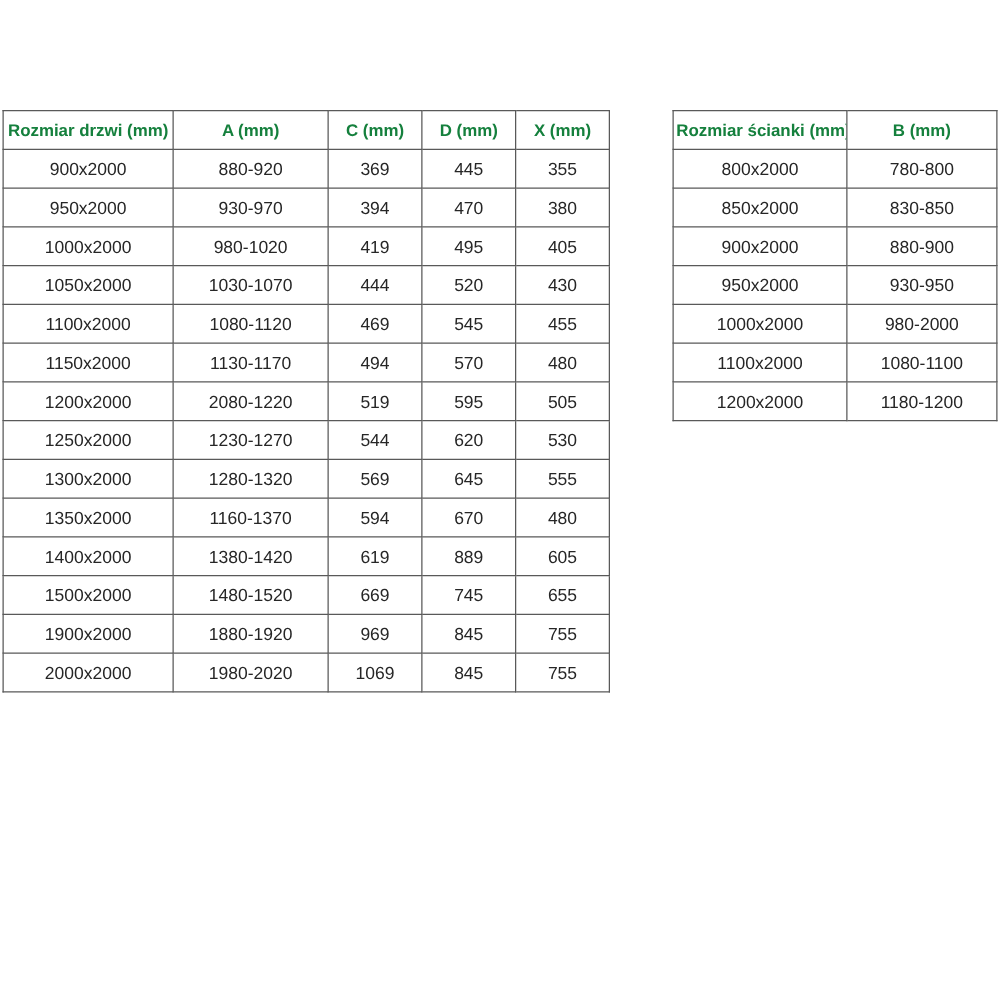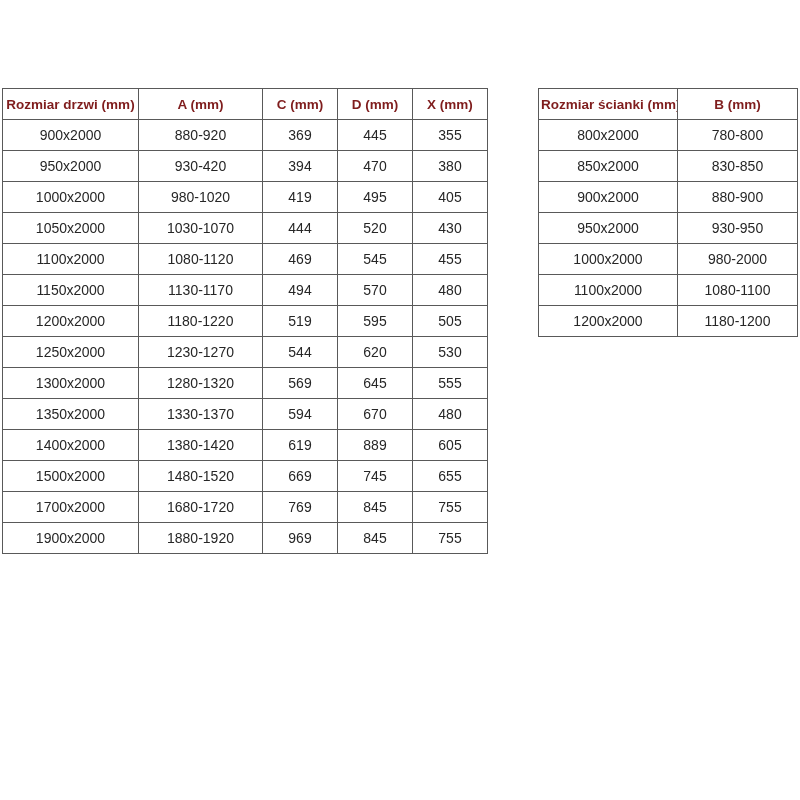--- a/index.html
+++ b/index.html
@@ -46,21 +46,21 @@
     overflow: hidden;
   }
   .spec-table td {
     font-size: 14px;
     font-weight: normal;
     color: #262626;
   }
   .spec-table th {
     font-size: 13.5px;
     font-weight: bold;
-    color: #7f1d1d;
+    color: #15803d;
   }
 </style>
 </head>
 <body>
 
 <div class="canvas">
 
   <table class="spec-table" id="table-doors">
     <colgroup>
       <col style="width:136px">
@@ -81,21 +81,21 @@
     <tbody>
         <tr>
           <td>900x2000</td>
           <td>880-920</td>
           <td>369</td>
           <td>445</td>
           <td>355</td>
         </tr>
         <tr>
           <td>950x2000</td>
-          <td>930-420</td>
+          <td>930-970</td>
           <td>394</td>
           <td>470</td>
           <td>380</td>
         </tr>
         <tr>
           <td>1000x2000</td>
           <td>980-1020</td>
           <td>419</td>
           <td>495</td>
           <td>405</td>
@@ -116,71 +116,71 @@
         </tr>
         <tr>
           <td>1150x2000</td>
           <td>1130-1170</td>
           <td>494</td>
           <td>570</td>
           <td>480</td>
         </tr>
         <tr>
           <td>1200x2000</td>
-          <td>1180-1220</td>
+          <td>2080-1220</td>
           <td>519</td>
           <td>595</td>
           <td>505</td>
         </tr>
         <tr>
           <td>1250x2000</td>
           <td>1230-1270</td>
           <td>544</td>
           <td>620</td>
           <td>530</td>
         </tr>
         <tr>
           <td>1300x2000</td>
           <td>1280-1320</td>
           <td>569</td>
           <td>645</td>
           <td>555</td>
         </tr>
         <tr>
           <td>1350x2000</td>
-          <td>1330-1370</td>
+          <td>1160-1370</td>
           <td>594</td>
           <td>670</td>
           <td>480</td>
         </tr>
         <tr>
           <td>1400x2000</td>
           <td>1380-1420</td>
           <td>619</td>
           <td>889</td>
           <td>605</td>
         </tr>
         <tr>
           <td>1500x2000</td>
           <td>1480-1520</td>
           <td>669</td>
           <td>745</td>
           <td>655</td>
         </tr>
         <tr>
-          <td>1700x2000</td>
-          <td>1680-1720</td>
-          <td>769</td>
-          <td>845</td>
-          <td>755</td>
-        </tr>
-        <tr>
           <td>1900x2000</td>
           <td>1880-1920</td>
           <td>969</td>
+          <td>845</td>
+          <td>755</td>
+        </tr>
+        <tr>
+          <td>2000x2000</td>
+          <td>1980-2020</td>
+          <td>1069</td>
           <td>845</td>
           <td>755</td>
         </tr>
       </tbody>
   </table>
 
   <table class="spec-table" id="table-walls">
     <colgroup>
       <col style="width:139px">
       <col style="width:120px">

